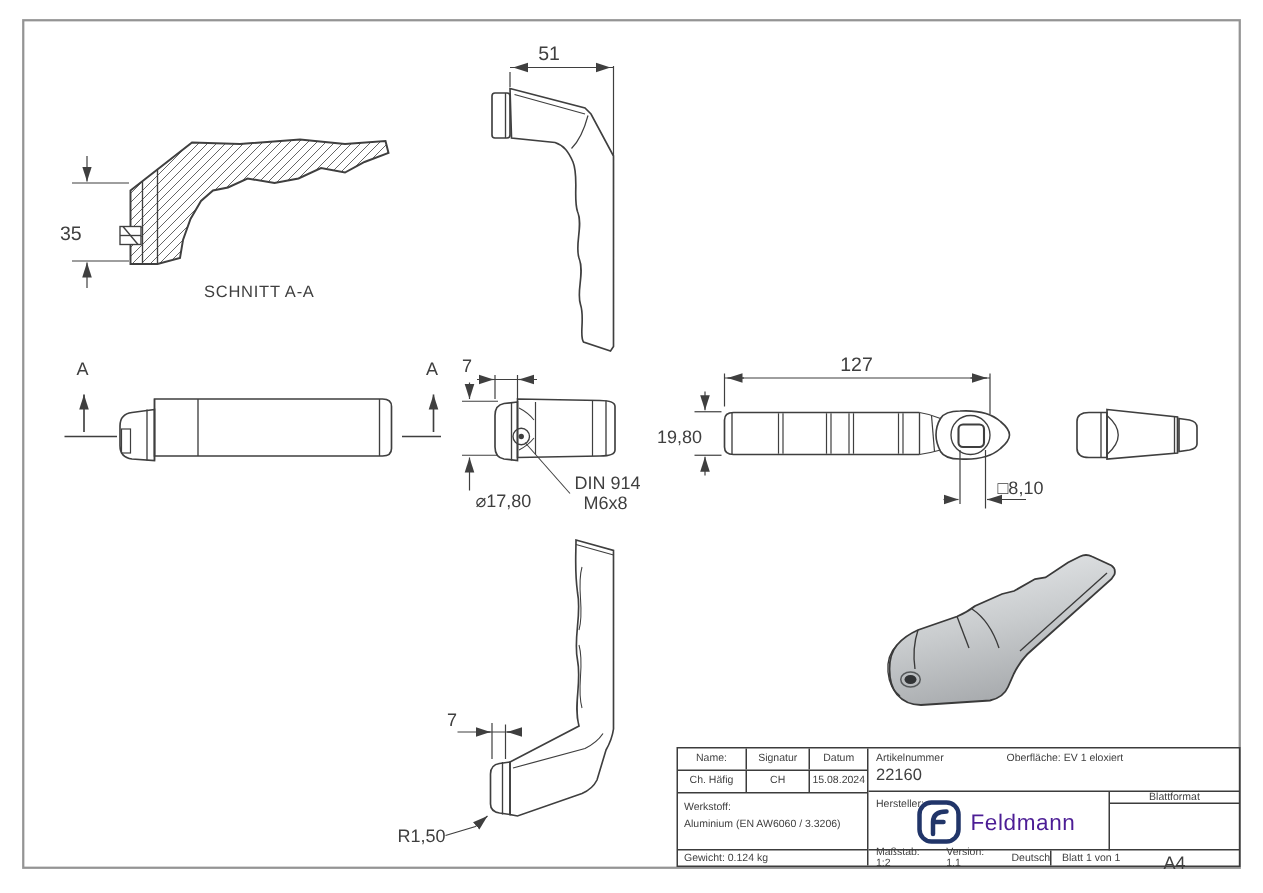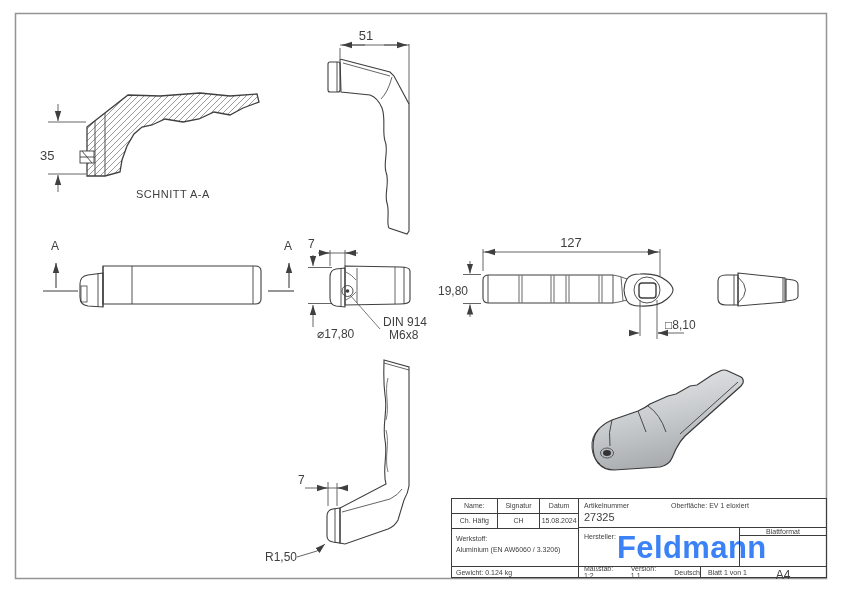--- a/index.html
+++ b/index.html
@@ -28,21 +28,21 @@
   .tb-art{height:30px;border-bottom:1px solid #3c3c3c;box-sizing:border-box;
           display:flex;padding:3px 0 0 5px;}
   .art-l{width:85px;}
   .art-num{font-size:11px;margin-top:2px;}
   .ober{padding-left:2px;}
   .tb-herst{height:40px;border-bottom:1px solid #3c3c3c;box-sizing:border-box;
             display:flex;position:relative;}
   .herst-label{position:absolute;left:5px;top:5px;}
   .logo-wrap{position:absolute;left:32px;top:4px;width:128px;height:32px;
              display:flex;align-items:center;}
-  .logo-text{font-size:31px;font-weight:700;color:#3b82f6;letter-spacing:0.4px;
+  .logo-text{font-size:15px;font-weight:400;color:#4c1d95;letter-spacing:0.4px;
              margin-left:6px;}
   .bf-box{position:absolute;right:0;top:0;width:87px;height:39px;
           border-left:1px solid #3c3c3c;box-sizing:border-box;display:flex;
           flex-direction:column;gap:32px;}
   .bf-l{height:19px;border-bottom:1px solid #3c3c3c;box-sizing:border-box;
         display:flex;align-items:center;justify-content:center;}
   .bf-v{flex:1;display:flex;align-items:center;justify-content:center;
         font-size:12px;}
   .tb-foot{height:10px;display:flex;align-items:center;}
   .foot-l{width:122px;display:flex;padding-left:5px;box-sizing:border-box;
@@ -283,21 +283,21 @@
     <div class="tb-werk">
       <div>Werkstoff:</div>
       <div>Aluminium (EN AW6060 / 3.3206)</div>
     </div>
     <div class="tb-gew">Gewicht: 0.124 kg</div>
   </div>
   <div class="tb-right">
     <div class="tb-art">
       <div class="art-l">
         <div>Artikelnummer</div>
-        <div class="art-num">27325</div>
+        <div class="art-num">22160</div>
       </div>
       <div class="ober">
         <span>Oberfläche:</span>
         <span>EV 1 eloxiert</span>
       </div>
     </div>
     <div class="tb-herst">
       <div class="herst-label">Hersteller:</div>
       <div class="logo-wrap">
         <svg width="30" height="30" viewBox="0 0 30 30" style="position:static">

